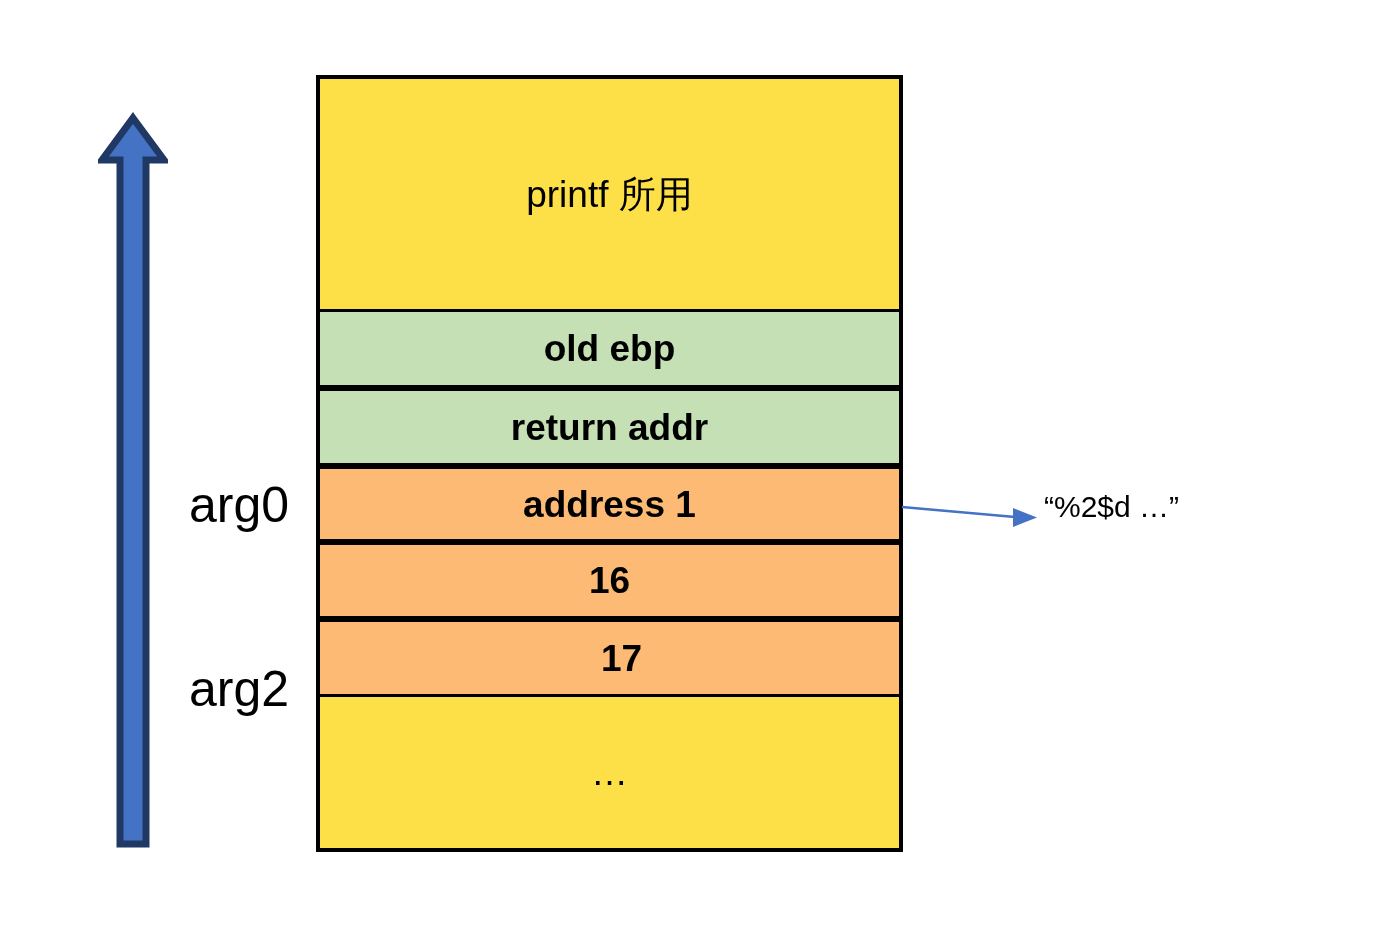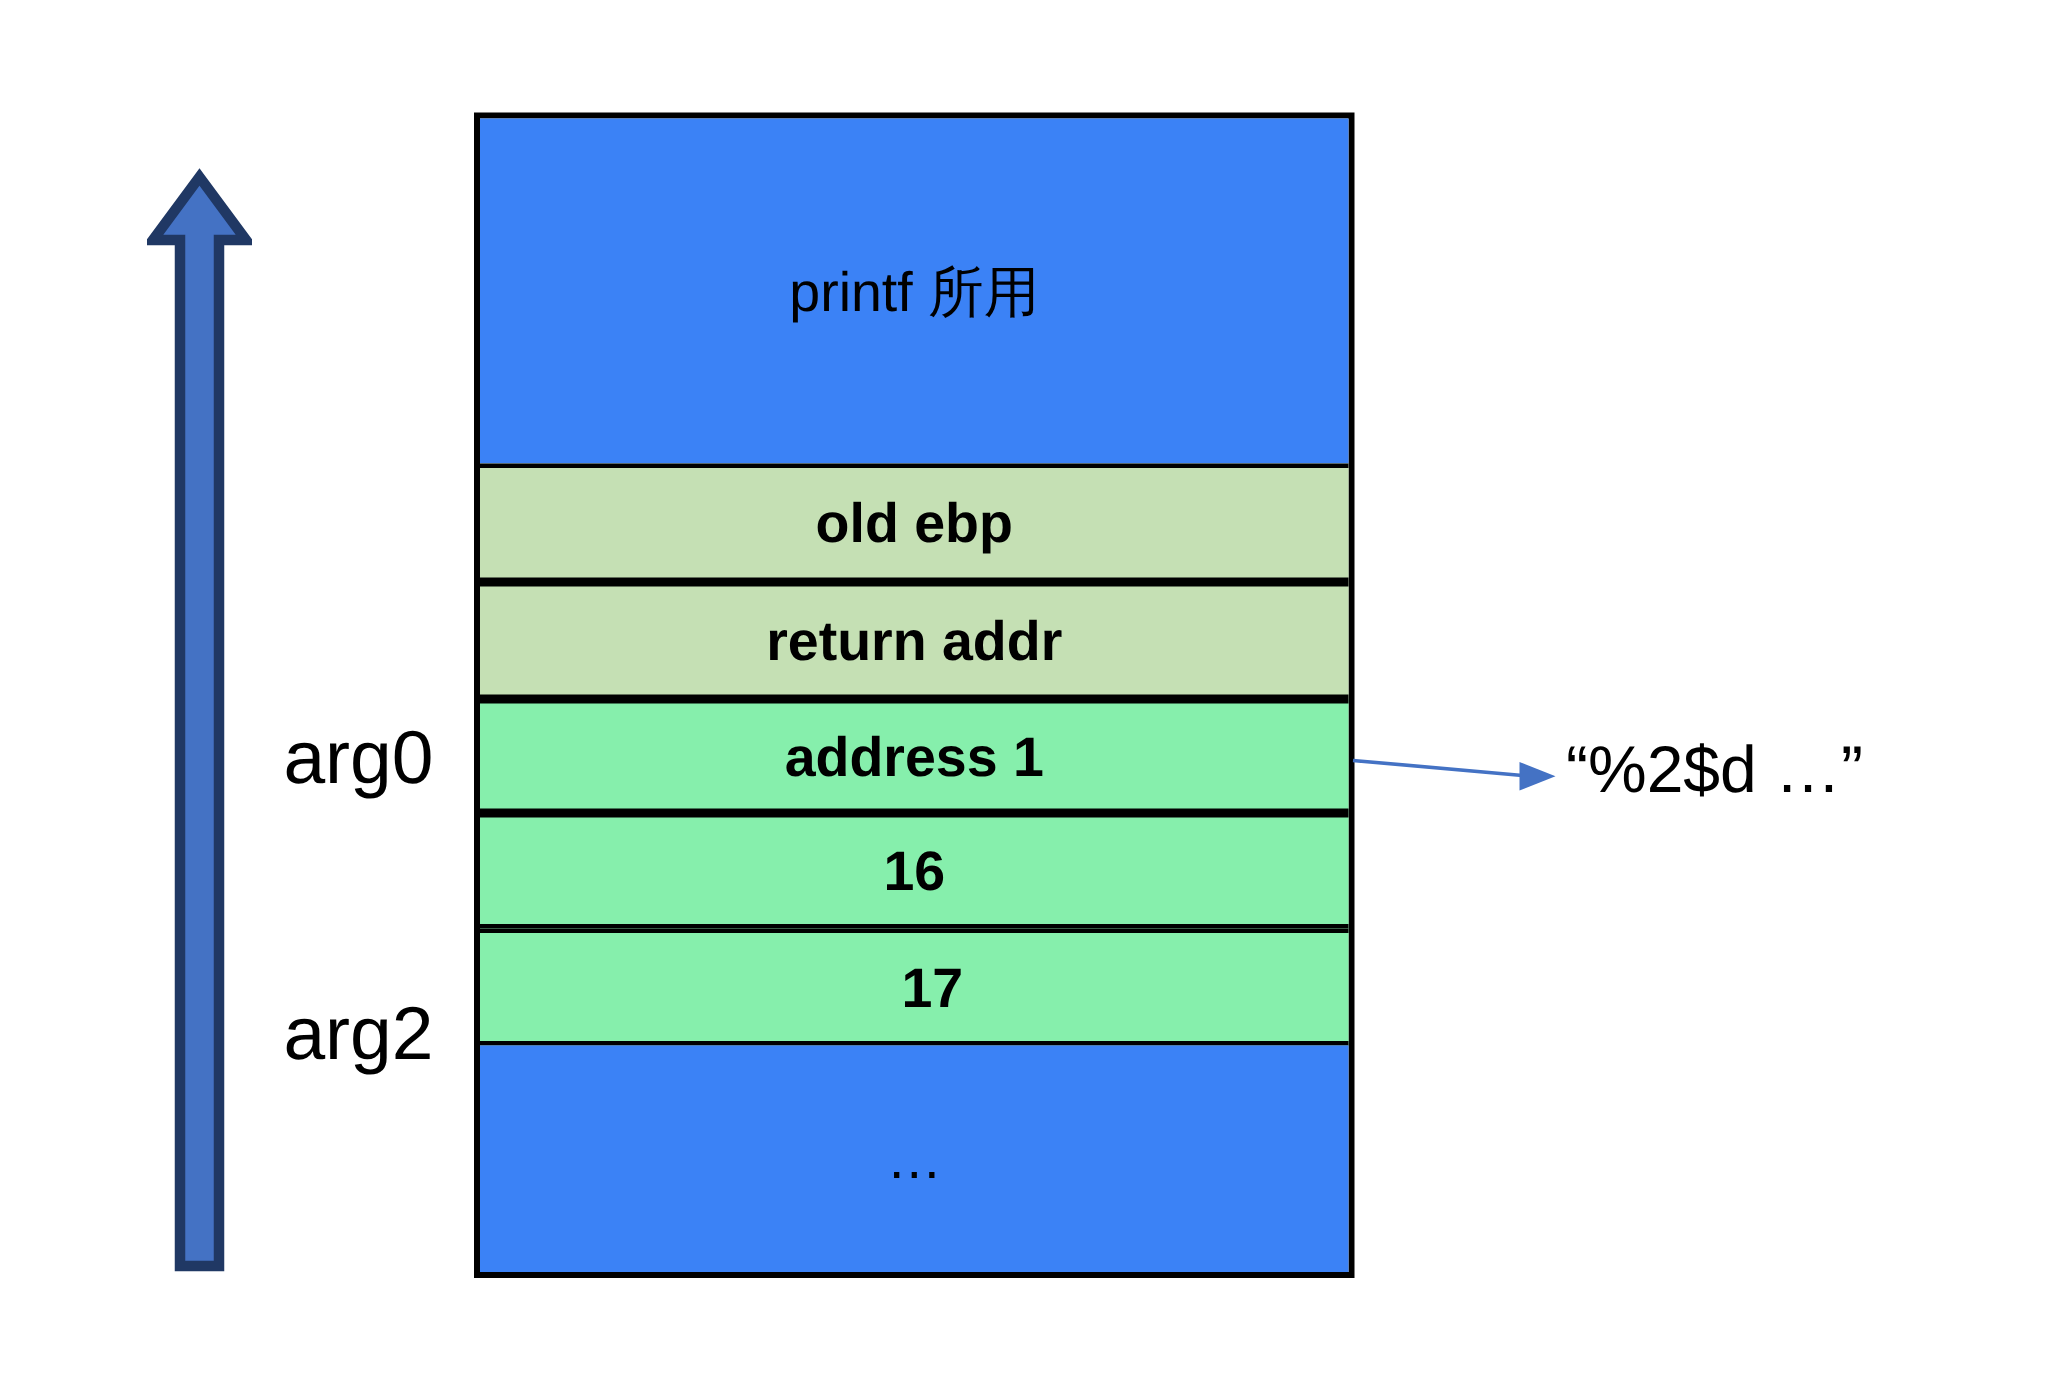--- a/index.html
+++ b/index.html
@@ -51,32 +51,32 @@
     box-sizing: border-box;
     display: flex;
     align-items: center;
     justify-content: center;
     font-size: 37px;
     line-height: 1;
     color: #000000;
   }
 
   .cell-plain {
-    background: #3b82f6;
+    background: #fde047;
     font-weight: 400;
   }
   .cell-green {
     background: #C5E0B4;
     font-weight: 700;
     border-top: 3px solid #000000;
     border-bottom: 3px solid #000000;
     text-align: center;
   }
   .cell-yellow {
-    background: #86efac;
+    background: #fdba74;
     font-weight: 700;
     border-top: 3px solid #000000;
     border-bottom: 3px solid #000000;
   }
 
   
   #cell-printf   { top: 0px;   height: 230px; }
   #cell-oldebp   { top: 230px; height: 79px;  }
   #cell-retaddr  { top: 309px; height: 78px;  }
   #cell-address1 { top: 387px; height: 76px;  }
@@ -106,21 +106,21 @@
     left: 895px;
     top: 490px;
     width: 150px;
     height: 50px;
   }
 
   #format-string {
     position: absolute;
     left: 1044px;
     top: 492px;
-    font-size: 44px;
+    font-size: 30px;
     font-weight: 400;
     line-height: 1;
     color: #000000;
     white-space: nowrap;
   }
 </style>
 </head>
 <body>
 
 <div id="canvas">

